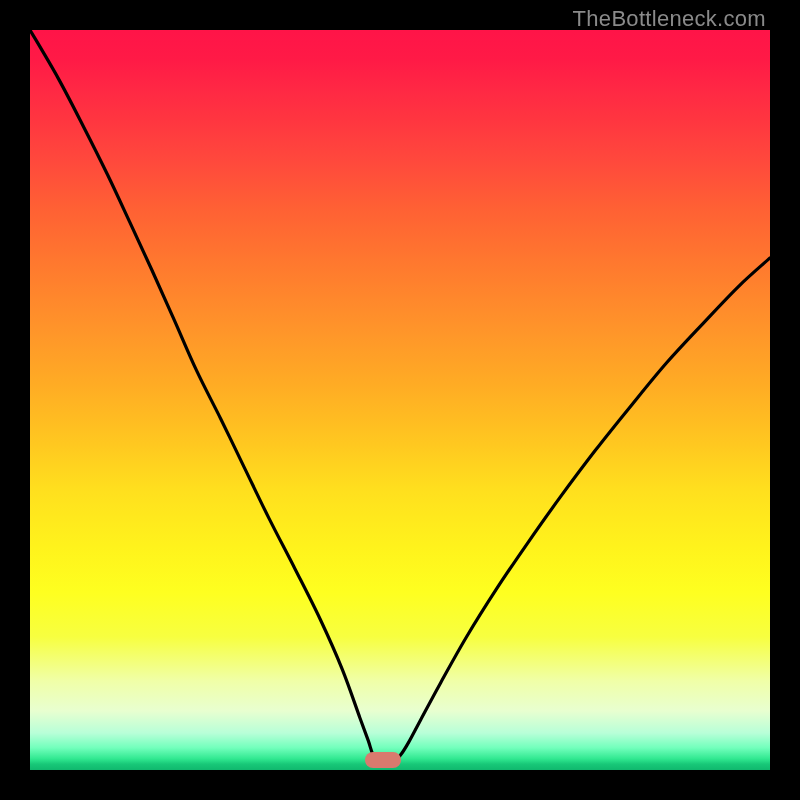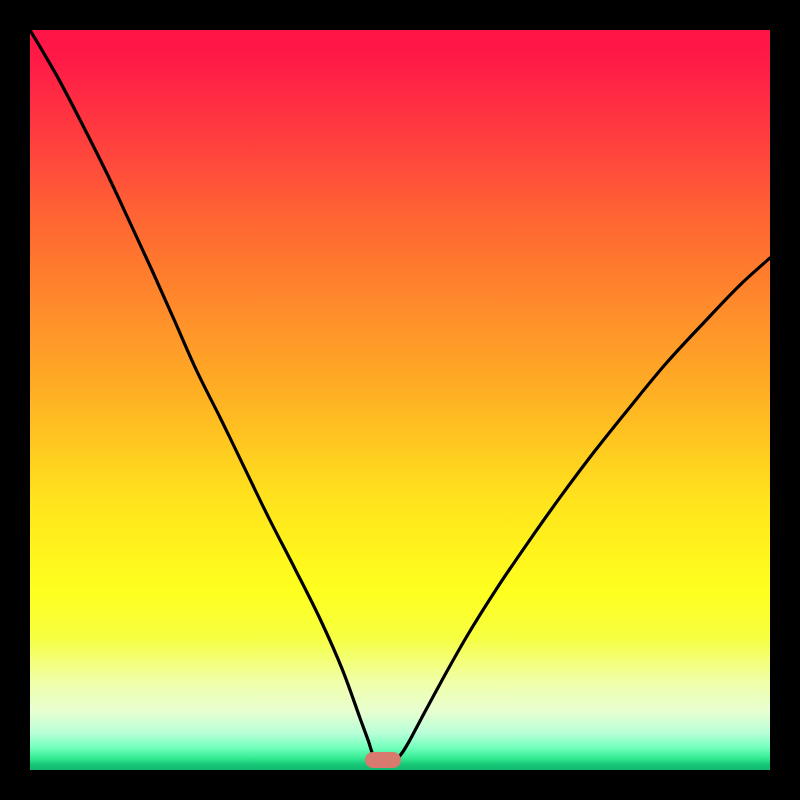--- a/index.html
+++ b/index.html
@@ -69,13 +69,14 @@
 <body>
 
 <div class="frame">
   <div class="plot-area">
     <div class="gradient-bg"></div>
     <svg class="curve-svg" viewBox="0 0 740 740" preserveAspectRatio="none">
       <path id="curve-path" fill="none" stroke-width="3.2" stroke-linecap="round" stroke-linejoin="round" d="M 0.00 0.00 C 4.69 8.02, 19.24 32.07, 28.12 48.10 C 37.00 64.13, 45.02 80.04, 53.28 96.20 C 61.54 112.36, 69.93 129.01, 77.70 145.04 C 85.47 161.07, 92.50 176.49, 99.90 192.40 C 107.30 208.31, 114.70 224.22, 122.10 240.50 C 129.50 256.78, 136.90 273.43, 144.30 290.08 C 151.70 306.73, 158.73 323.87, 166.50 340.40 C 174.27 356.93, 182.90 372.96, 190.92 389.24 C 198.94 405.52, 206.58 421.55, 214.60 438.08 C 222.62 454.61, 230.63 471.63, 239.02 488.40 C 247.41 505.17, 256.41 521.95, 264.92 538.72 C 273.43 555.49, 282.19 572.27, 290.08 589.04 C 297.97 605.81, 305.62 622.83, 312.28 639.36 C 318.94 655.89, 325.72 676.36, 330.04 688.20 C 334.36 700.04, 336.08 704.48, 338.18 710.40 C 340.28 716.32, 341.02 720.51, 342.62 723.72 C 344.22 726.93, 345.21 728.65, 347.80 729.64 C 350.39 730.63, 355.20 729.64, 358.16 729.64 C 361.12 729.64, 363.34 730.63, 365.56 729.64 C 367.78 728.65, 369.26 726.68, 371.48 723.72 C 373.70 720.76, 375.67 717.55, 378.88 711.88 C 382.09 706.21, 385.42 699.55, 390.72 689.68 C 396.02 679.81, 403.05 666.49, 410.70 652.68 C 418.35 638.87, 427.35 622.34, 436.60 606.80 C 445.85 591.26, 456.09 574.98, 466.20 559.44 C 476.31 543.90, 486.67 528.85, 497.28 513.56 C 507.89 498.27, 518.49 483.22, 529.84 467.68 C 541.19 452.14, 553.52 435.61, 565.36 420.32 C 577.20 405.03, 589.04 390.47, 600.88 375.92 C 612.72 361.37, 624.31 346.81, 636.40 333.00 C 648.49 319.19, 661.31 305.87, 673.40 293.04 C 685.49 280.21, 697.82 266.89, 708.92 256.04 C 720.02 245.19, 734.82 232.61, 740.00 227.92" stroke="#000000"></path>
     </svg>
     <div id="marker" class="marker" style="left: 352.98px; top: 729.64px; background: rgb(217, 122, 110);"></div>
   </div>
+  <div class="watermark" style="color: rgb(138, 138, 138);">TheBottleneck.com</div>
 </div>
 
 </body></html>

